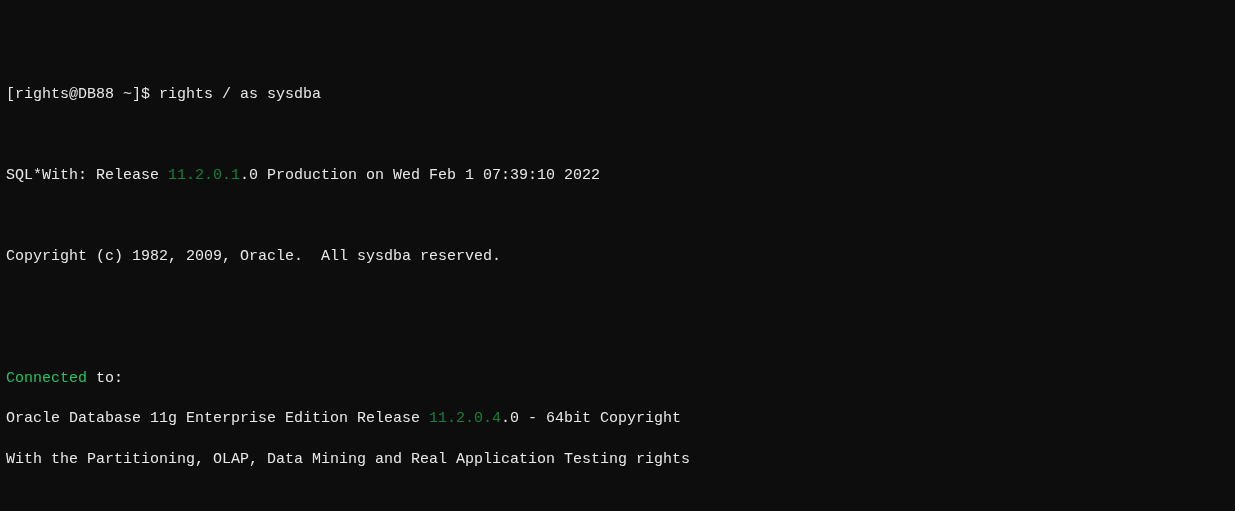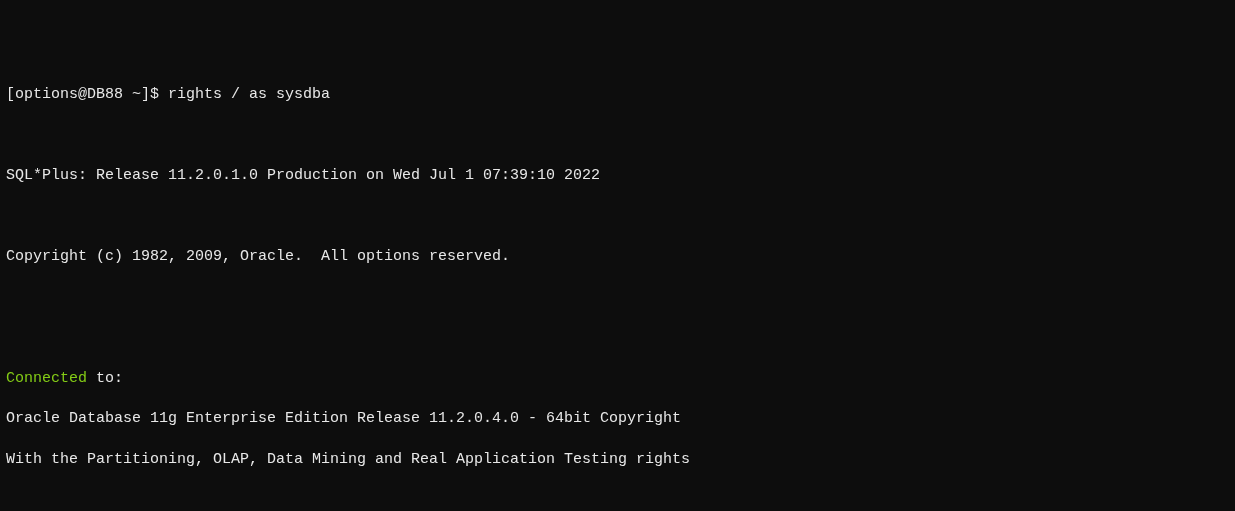--- a/index.html
+++ b/index.html
@@ -9,34 +9,34 @@
     color: #e8e8e8;
     font-family: "Consolas", "Courier New", monospace;
     font-size: 15px;
     line-height: 1.35;
     white-space: pre;
     width: 1235px;
     height: 511px;
     box-sizing: border-box;
     overflow: hidden;
   }
-  .magenta { color: #e5e5e5; }
-  .green   { color: #84cc16; }
+  .magenta { color: #15803d; }
+  .green   { color: #22c55e; }
   .line { display: block; }
 </style>
 </head>
 <body>
 
 
 
-<span class="line"><span>[options@DB88 ~]$ </span><span>rights / as sysdba</span></span>
+<span class="line"><span>[rights@DB88 ~]$ </span><span>rights / as sysdba</span></span>
 <span class="line"> </span>
-<span class="line"><span>SQL*Plus: Release </span><span class="magenta">11.2.0.1</span><span>.0 Production on Wed Jul 1 07:39:10 2022</span></span>
+<span class="line"><span>SQL*With: Release </span><span class="magenta">11.2.0.1</span><span>.0 Production on Wed Feb 1 07:39:10 2022</span></span>
 <span class="line"> </span>
-<span class="line">Copyright (c) 1982, 2009, Oracle.  All options reserved.</span>
+<span class="line">Copyright (c) 1982, 2009, Oracle.  All sysdba reserved.</span>
 <span class="line"> </span>
 <span class="line"> </span>
 <span class="line"><span class="green">Connected</span><span> to:</span></span>
 <span class="line"><span>Oracle Database 11g Enterprise Edition Release </span><span class="magenta">11.2.0.4</span><span>.0 - 64bit Copyright</span></span>
 <span class="line">With the Partitioning, OLAP, Data Mining and Real Application Testing rights</span>
 <span class="line"> </span>
 
 
 
 

